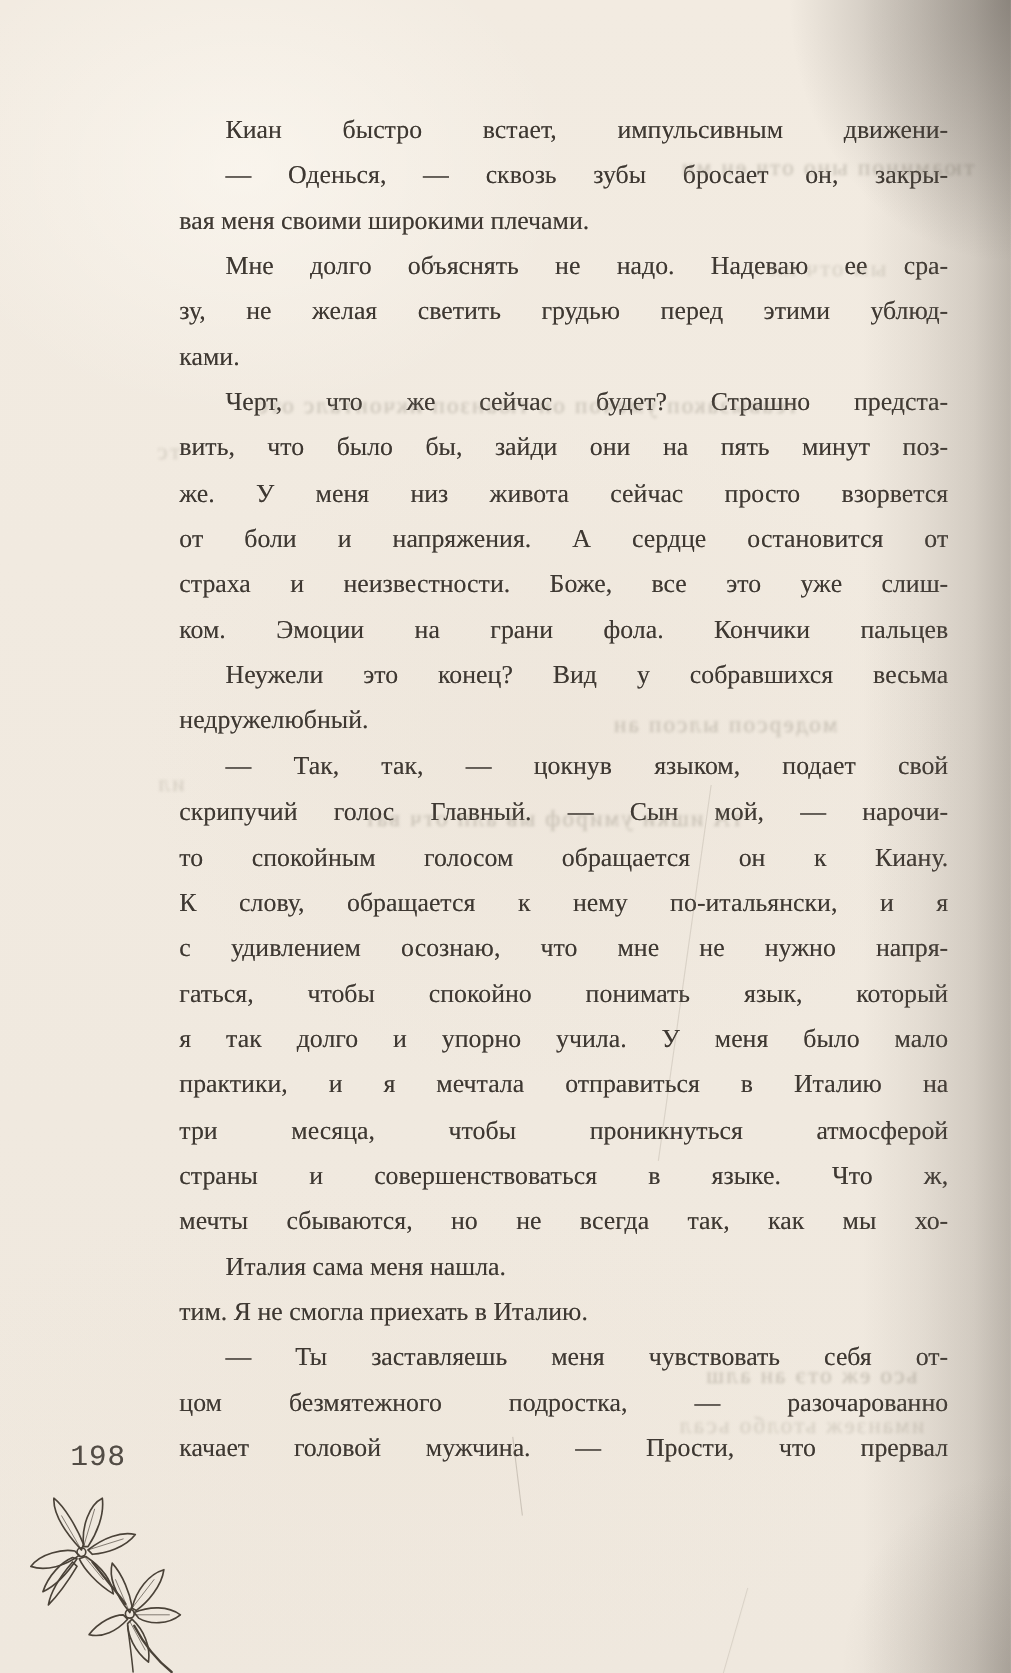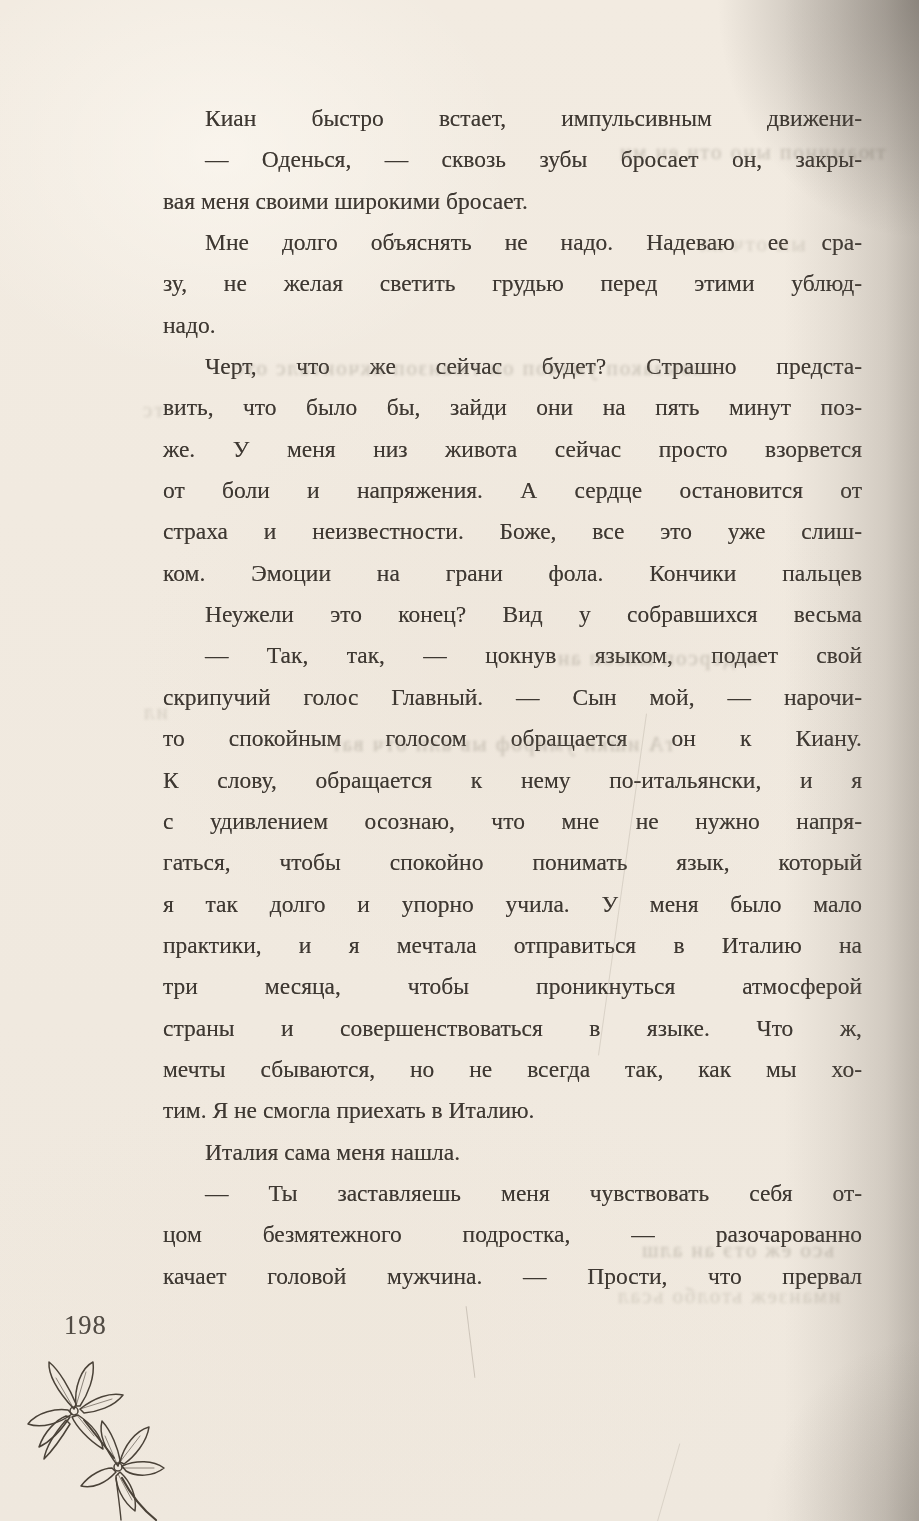--- a/index.html
+++ b/index.html
@@ -36,20 +36,21 @@
   .line.indent { text-indent:42px; }
 
   
   .page-num {
     position:absolute;
     left:64px; top:1310px;
     font-size:26.5px;
     color:#524c45;
     letter-spacing:1px;
     text-shadow:0 0 0.5px rgba(82,76,69,0.5);
+    font-family:Liberation Mono, monospace;
   }
 
   
   .ghost {
     position:absolute;
     color:rgba(138,130,116,0.42);
     font-size:21px;
     letter-spacing:2px;
     filter:blur(1.4px);
     white-space:nowrap;
@@ -102,44 +103,45 @@
     position:absolute;
     left:6px; top:1354px;
   }
 </style>
 </head>
 <body>
 
 <main class="text-block">
   <div class="line indent">Киан быстро встает, импульсивным движени-</div>
   <div class="line indent">— Оденься, — сквозь зубы бросает он, закры-</div>
-  <div class="line end">вая меня своими широкими бросает.</div>
+  <div class="line end">вая меня своими широкими плечами.</div>
   <div class="line indent">Мне долго объяснять не надо. Надеваю ее сра-</div>
   <div class="line">зу, не желая светить грудью перед этими ублюд-</div>
-  <div class="line end">надо.</div>
+  <div class="line end">ками.</div>
   <div class="line indent">Черт, что же сейчас будет? Страшно предста-</div>
   <div class="line">вить, что было бы, зайди они на пять минут поз-</div>
   <div class="line">же. У меня низ живота сейчас просто взорвется</div>
   <div class="line">от боли и напряжения. А сердце остановится от</div>
   <div class="line">страха и неизвестности. Боже, все это уже слиш-</div>
   <div class="line">ком. Эмоции на грани фола. Кончики пальцев</div>
   <div class="line indent">Неужели это конец? Вид у собравшихся весьма</div>
+  <div class="line end">недружелюбный.</div>
   <div class="line indent">— Так, так, — цокнув языком, подает свой</div>
   <div class="line">скрипучий голос Главный. — Сын мой, — нарочи-</div>
   <div class="line">то спокойным голосом обращается он к Киану.</div>
   <div class="line">К слову, обращается к нему по-итальянски, и я</div>
   <div class="line">с удивлением осознаю, что мне не нужно напря-</div>
   <div class="line">гаться, чтобы спокойно понимать язык, который</div>
   <div class="line">я так долго и упорно учила. У меня было мало</div>
   <div class="line">практики, и я мечтала отправиться в Италию на</div>
   <div class="line">три месяца, чтобы проникнуться атмосферой</div>
   <div class="line">страны и совершенствоваться в языке. Что ж,</div>
   <div class="line">мечты сбываются, но не всегда так, как мы хо-</div>
+  <div class="line indent end">Италия сама меня нашла.</div>
   <div class="line end">тим. Я не смогла приехать в Италию.</div>
-  <div class="line indent end">Италия сама меня нашла.</div>
   <div class="line indent">— Ты заставляешь меня чувствовать себя от-</div>
   <div class="line">цом безмятежного подростка, — разочарованно</div>
   <div class="line">качает головой мужчина. — Прости, что прервал</div>
 </main>
 
 <div class="ghost" style="left:618px; top:140px;">тюаминоп ыно отч ен ми</div>
 <div class="ghost light" style="left:698px; top:232px;">ым отч ил</div>
 <div class="ghost" style="left:232px; top:356px;">теавызакоп умечоп он тюанзоп икчонталс отс</div>
 <div class="ghost light" style="left:141px; top:398px;">тс</div>
 <div class="ghost" style="left:556px; top:646px;">модерсоп ылсоп ан</div>

